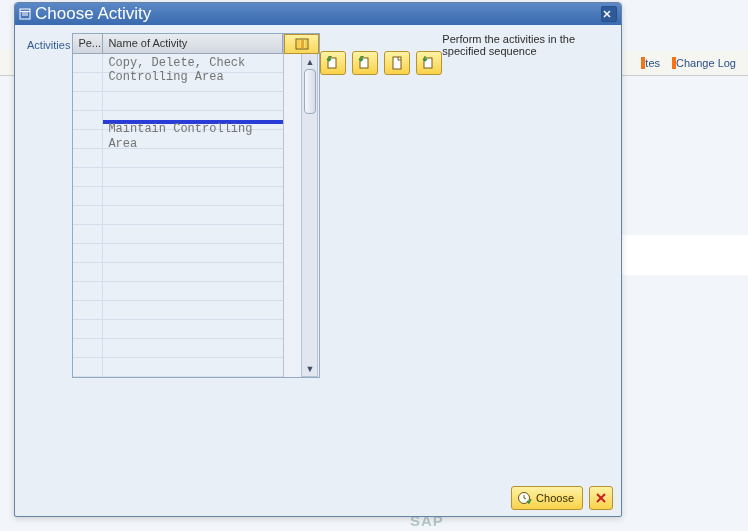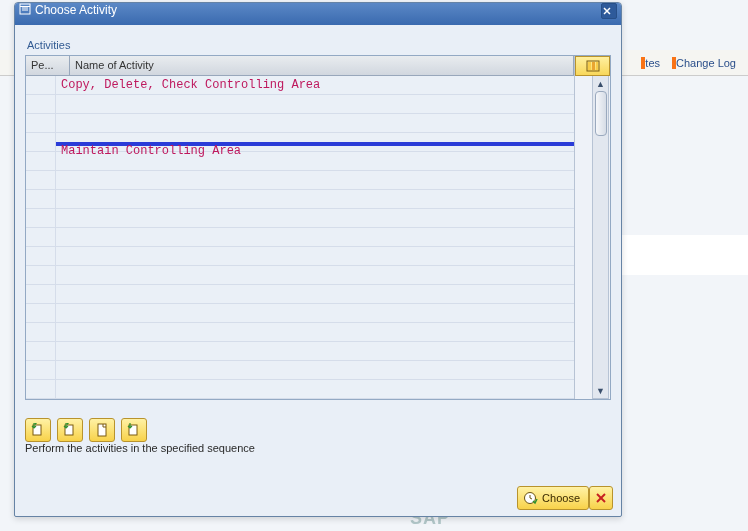--- a/index.html
+++ b/index.html
@@ -38,21 +38,21 @@
     right: 0;
     height: 40px;
     background: #fff;
   }
   .sap-logo {
     position: absolute;
     bottom: 2px;
     left: 410px;
     color: #8aa;
     font-weight: bold;
-    font-size: 18px;
+    font-size: 15px;
     letter-spacing: 1px;
     opacity:.6;
   }
 
   .dialog {
     position: absolute;
     left: 14px;
     top: 2px;
     width: 608px;
     height: 515px;
@@ -61,41 +61,41 @@
     border-radius: 4px 4px 2px 2px;
     box-shadow: 0 2px 6px rgba(0,0,0,.15);
     display: flex;
     flex-direction: column;
   }
   .titlebar {
     height: 22px;
     background: linear-gradient(#5b88c6, #3a6aaf);
     color: #fff;
     display: flex;
-    align-items: flex-start;
+    align-items: center;
     padding: 0 4px;
-    font-size: 12px;
+    font-size: 17px;
     border-radius: 3px 3px 0 0;
   }
   .titlebar svg { margin-right: 4px; }
   .titlebar .spacer { flex: 1; }
   .titlebar .close-btn {
     width: 16px; height: 16px;
     background: #2e5a9a;
     border: 1px solid #274f88;
     border-radius: 2px;
     display:flex;align-items:center;justify-content:center;
     cursor:pointer;
   }
 
   .inner {
     flex:1;
     padding: 8px 10px;
     display:flex;
-    flex-direction: column;
+    flex-direction: row;
     position:relative;
   }
   .section-label {
     color: #315a92;
     padding: 6px 2px 4px;
   }
   .table-wrap {
     border: 1px solid #93a9c4;
     background: #fff;
     height: 345px;
@@ -111,35 +111,35 @@
   }
   .grid-header .hcell {
     background: linear-gradient(#e9ecef,#d1d7df);
     border-right: 1px solid #98a7bb;
     border-bottom: 1px solid #98a7bb;
     padding: 3px 5px;
     color: #333;
     white-space: nowrap;
     overflow:hidden;
   }
-  .hcell.col-pe { width: 44px; }
+  .hcell.col-pe { width: 30px; }
   .hcell.col-name { flex:1; }
   .grid-body {
     background: #eaf0f7;
   }
   .row {
     display:flex;
     height: 19px;
     border-bottom: 1px solid #d5ddea;
   }
   .cell {
     padding: 2px 5px;
     font-family: "Courier New", monospace;
     font-size: 12px;
-    color: #be185d;
+    color: #737373;
   }
   .cell.col-pe { width:30px; border-right: 1px solid #d5ddea; }
   .cell.col-name { flex:1; }
   .row.highlight .cell.col-name {
     border: 2px solid #2a3cd8;
     padding: 0 3px;
     line-height: 15px;
     margin-top: 47px;
   }
   .side-col {
@@ -198,20 +198,21 @@
 
   .instruction {
     color: #2a2a2a;
   }
 
   .footer {
     position:absolute;
     right: 8px;
     bottom: 6px;
     display:flex;
+    gap: 6px;
   }
   .choose-btn {
     height: 24px;
     background: linear-gradient(#fff2a5,#f8d24a);
     border:1px solid #b8932d;
     border-radius:3px;
     display:flex;align-items:center;
     padding: 0 8px 0 4px;
     gap:4px;
     color:#3a2a00;

